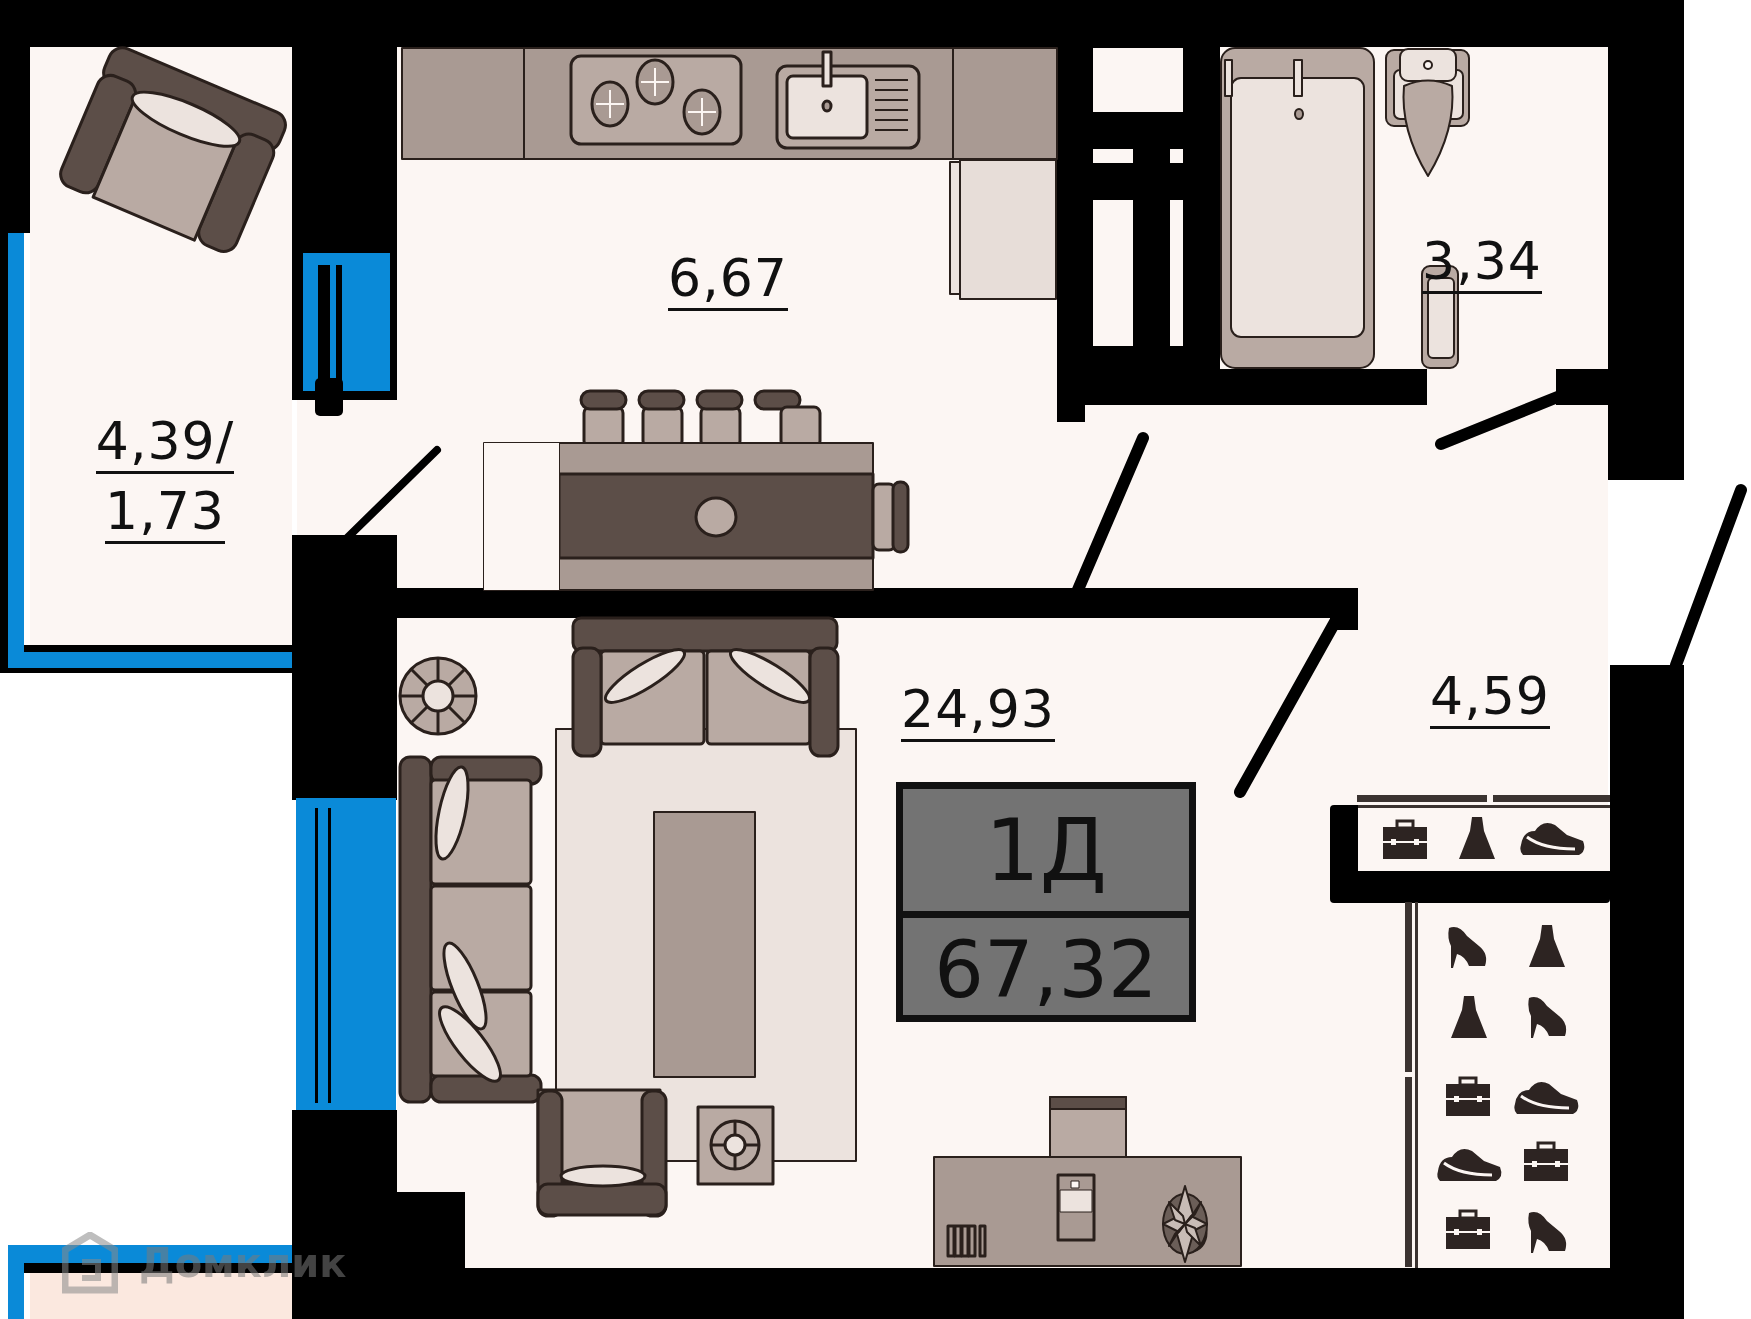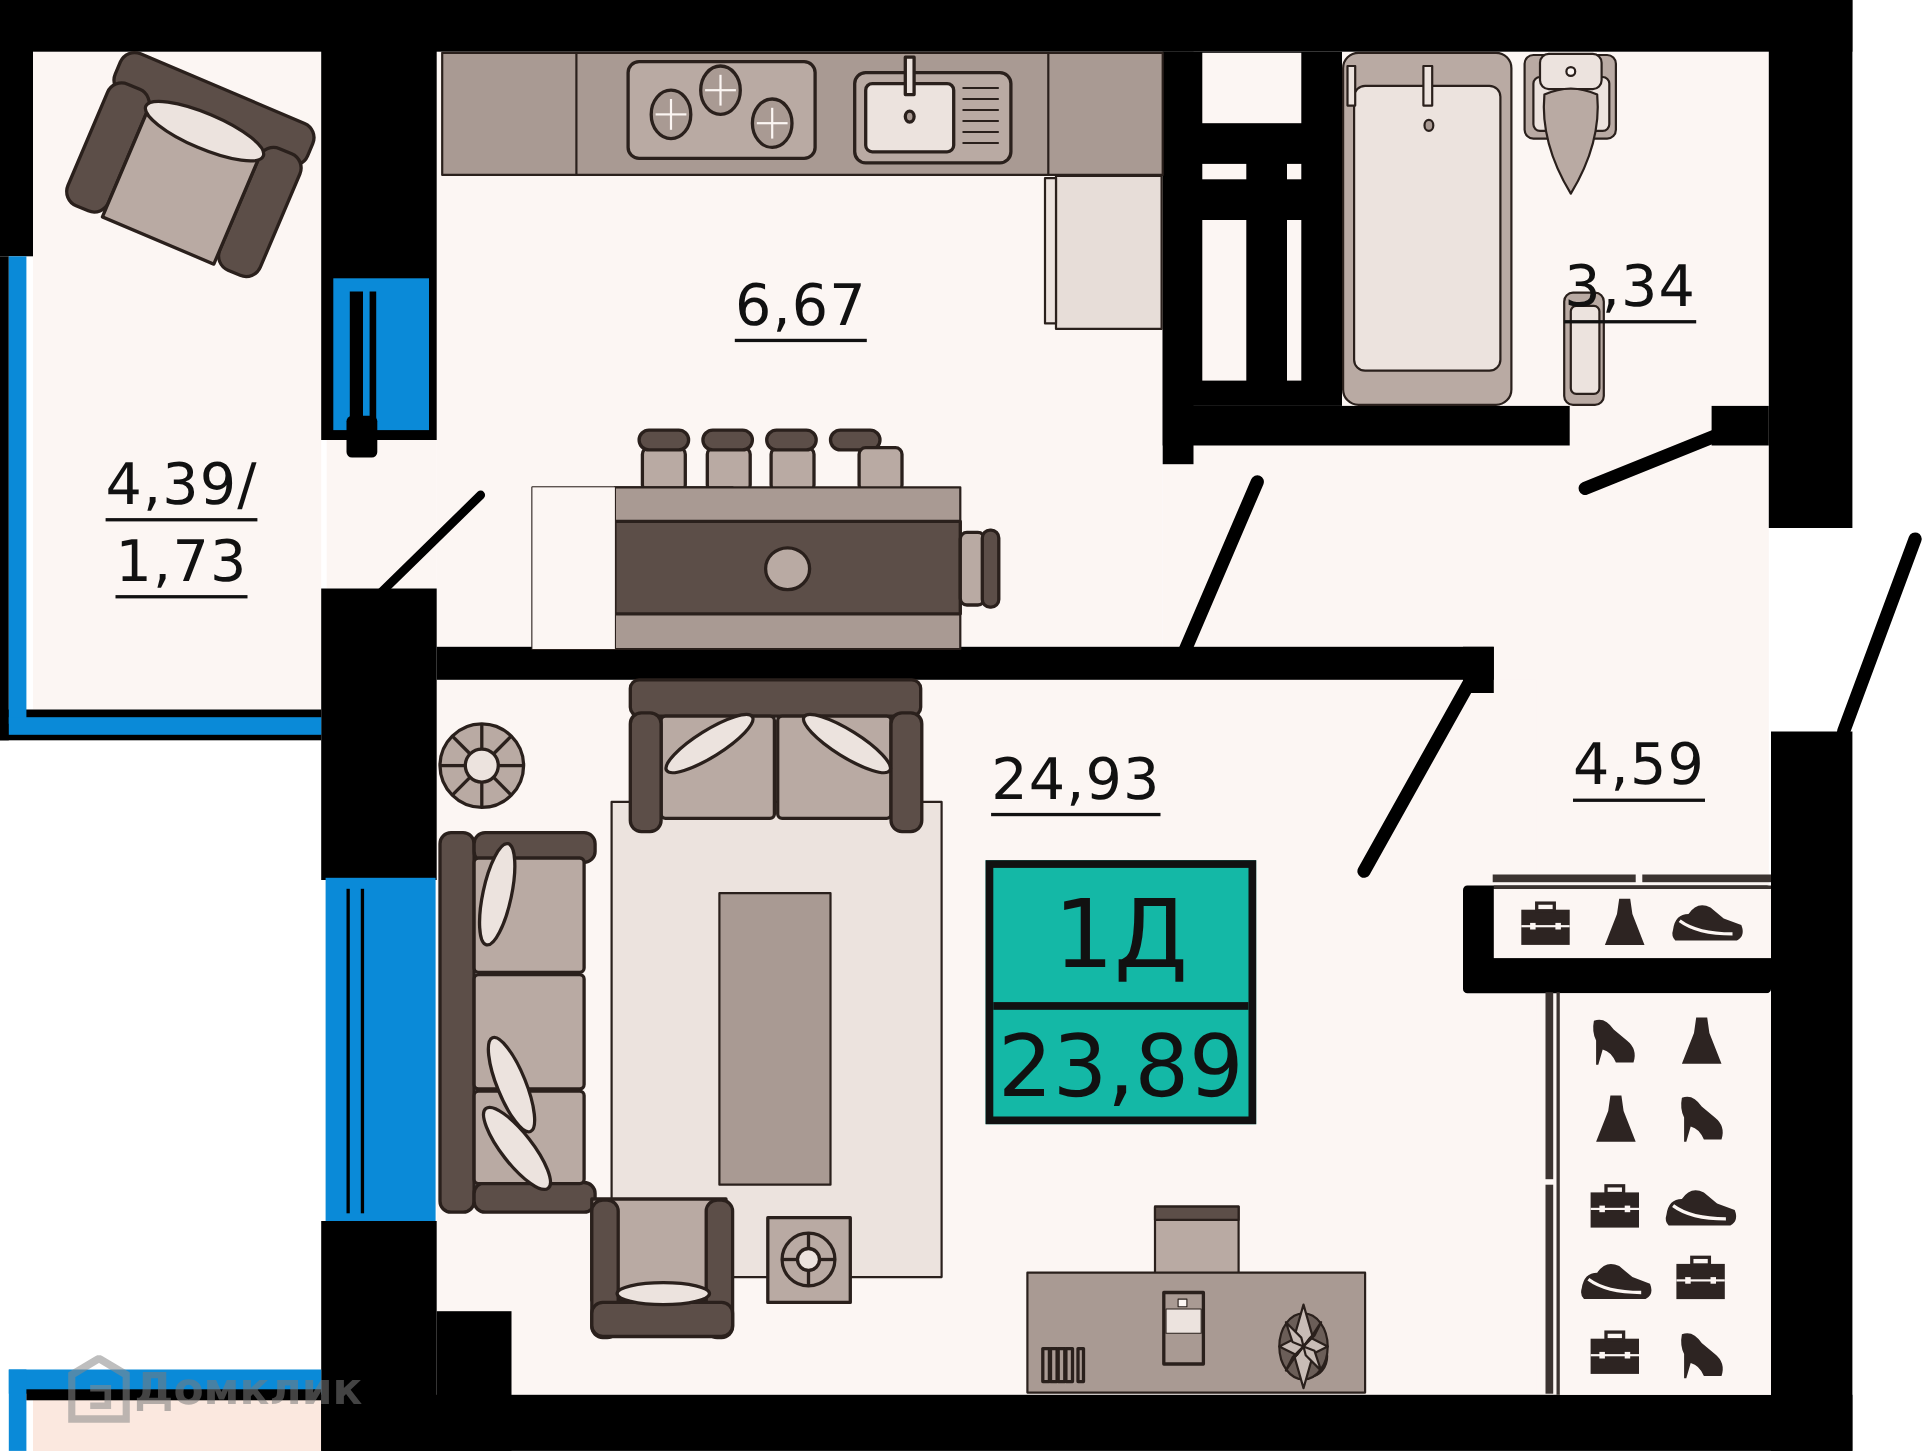--- a/index.html
+++ b/index.html
@@ -4,24 +4,24 @@
 <style>
   html,body{margin:0;padding:0;background:#ffffff;}
   body{width:1751px;height:1319px;position:relative;overflow:hidden;font-family:"DejaVu Sans","Liberation Sans",sans-serif;}
   .abs{position:absolute;}
   .floor{background:#fcf6f3;}
   .wall{background:#000;}
   .blue{background:#0a8ad8;}
   .lbl{position:absolute;color:#111;font-size:52px;line-height:1;letter-spacing:1px;text-align:center;}
   .lbl span{display:inline-block;border-bottom:3px solid #111;padding-bottom:4px;}
   .plan-svg{position:absolute;left:0;top:0;}
-  .badge{position:absolute;left:896px;top:782px;width:246px;height:240px;border:7px solid #111;box-sizing:border-box;background:#14b8a6;}
+  .badge{position:absolute;left:896px;top:782px;width:300px;height:240px;border:7px solid #111;box-sizing:border-box;background:#737373;}
   .badge .row1{height:122px;border-bottom:7px solid #111;display:flex;align-items:center;justify-content:center;font-size:86px;color:#111;}
   .badge .row2{height:104px;display:flex;align-items:center;justify-content:center;font-size:78px;color:#111;}
-  .watermark{position:absolute;left:62px;top:1232px;display:flex;align-items:center;gap:4px;opacity:0.55;}
+  .watermark{position:absolute;left:62px;top:1232px;display:flex;align-items:center;gap:21px;opacity:0.55;}
   .watermark .wm-text{font-size:40px;font-weight:bold;color:#7a7a7a;}
 </style>
 </head>
 <body>
 
 <div class="abs floor" style="left:30px;top:30px;width:262px;height:615px;"></div>
 <div class="abs floor" style="left:397px;top:47px;width:660px;height:541px;"></div>
 <div class="abs floor" style="left:1220px;top:47px;width:388px;height:322px;"></div>
 <div class="abs floor" style="left:1057px;top:369px;width:551px;height:920px;"></div>
 <div class="abs floor" style="left:397px;top:618px;width:1000px;height:650px;"></div>
@@ -300,21 +300,21 @@
 </div>
 <div class="lbl" style="left:888px;top:683px;width:180px;">
   <span>24,93</span>
 </div>
 <div class="lbl" style="left:1410px;top:670px;width:160px;text-decoration:underline;">
   <span>4,59</span>
 </div>
 
 <div class="badge">
   <div class="row1">1Д</div>
-  <div class="row2">23,89</div>
+  <div class="row2">67,32</div>
 </div>
 
 <div class="watermark">
   <svg width="56" height="62" viewBox="0 0 56 62">
     <path d="M28 3 L53 18 L53 58 L3 58 L3 18Z" fill="none" stroke="#8a8a8a" stroke-width="7"></path>
     <path d="M20 30 L36 30 L36 46 L20 46" fill="none" stroke="#8a8a8a" stroke-width="6"></path>
   </svg>
   <span class="wm-text">Домклик</span>
 </div>
 

